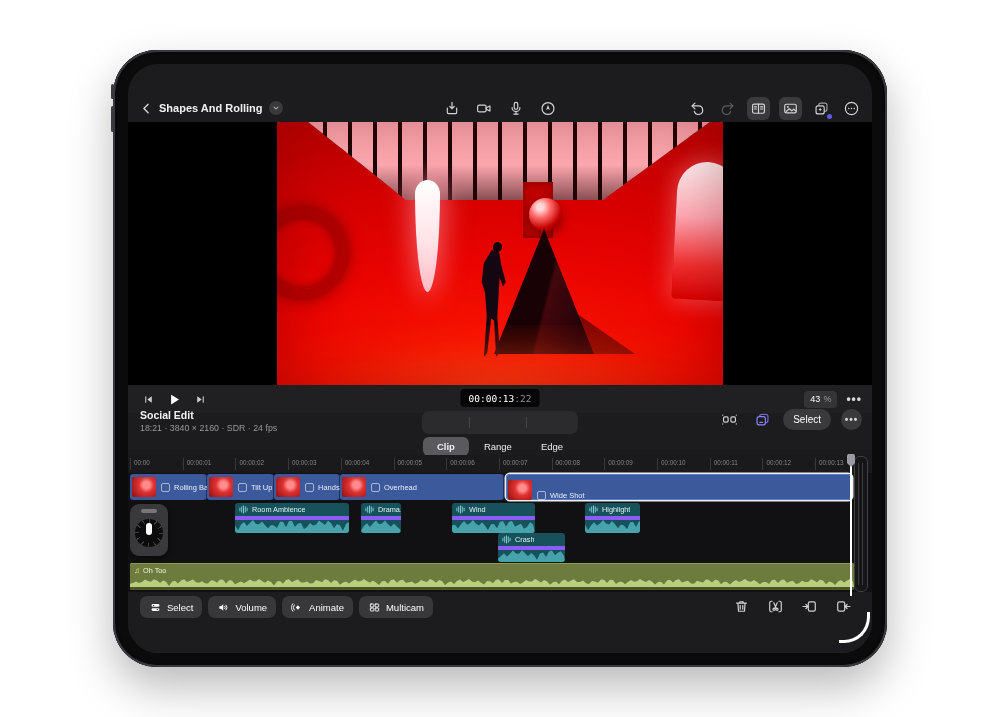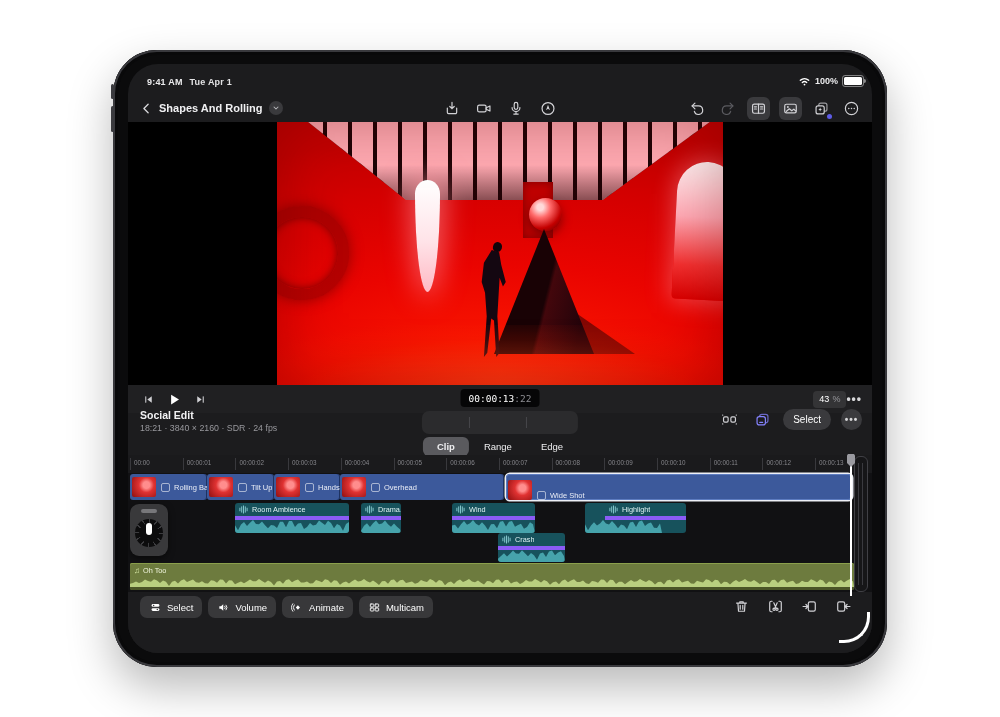--- a/index.html
+++ b/index.html
@@ -69,21 +69,21 @@
   .floorglow{position:absolute;left:0;bottom:0;width:100%;height:60px;
         background:radial-gradient(80% 140% at 50% 100%, rgba(255,80,30,.55) 0%, rgba(255,40,0,.15) 55%, transparent 80%);}
   .vignette{position:absolute;inset:0;box-shadow:inset 0 0 60px rgba(90,0,0,.35);}
   
   .transport{position:absolute;left:0;top:321px;width:100%;height:28px;background:#202022;}
   .tr-left{position:absolute;left:12px;top:0;height:28px;display:flex;align-items:center;gap:8px;color:#e3e3e5;}
   .timecode{position:absolute;left:50%;transform:translateX(-50%);top:4px;height:18px;padding:0 8px;
         background:#060607;border-radius:4px;display:flex;align-items:center;
         font-family:"DejaVu Sans Mono","Liberation Mono",monospace;font-size:9.5px;color:#fff;}
   .timecode .frames{color:#8e8e93;}
-  .tr-right{position:absolute;right:10px;top:0;height:28px;display:flex;align-items:center;}
+  .tr-right{position:absolute;right:10px;top:0;height:28px;display:flex;align-items:center;gap:9px;}
   .zoom-pill{height:17px;padding:0 6px;background:#343436;border-radius:4px;display:flex;align-items:center;gap:3px;
         font-size:9px;color:#fff;}
   .zoom-pill .unit{color:#98989d;}
   .dots{color:#d8d8da;font-size:12px;letter-spacing:1px;font-weight:700;line-height:8px;}
   .grip{position:absolute;left:50%;transform:translateX(-50%);top:350px;width:26px;height:3px;border-radius:2px;background:#3e3e42;}
   
   .projectbar{position:absolute;left:0;top:340px;width:100%;height:37px;}
   .proj-name{position:absolute;left:12px;top:5px;font-size:10.5px;font-weight:700;color:#f2f2f4;}
   .proj-specs{position:absolute;left:12px;top:19px;font-size:8.8px;color:#98989d;}
   .segctl{position:absolute;left:50%;transform:translateX(-50%);top:7px;height:21px;background:#2b2b2d;border-radius:7px;
@@ -145,39 +145,20 @@
 </head>
 <body>
 
 <div class="stage">
   <div class="ipad">
     <div class="side-btn" style="top:34px;height:15px;"></div>
     <div class="side-btn" style="top:56px;height:26px;"></div>
 
     <div class="screen">
 
-      <div class="statusbar">
-        <div class="status-left">
-          <span>9:41 AM</span><span class="date">Tue Apr 1</span>
-        </div>
-        <div class="status-right">
-          <span style="color:#fff">
-            <svg width="13" height="10" viewBox="0 0 14 11" fill="none" stroke="currentColor" stroke-width="1.5" stroke-linecap="round">
-                <path d="M4.6 7.2a3.6 3.6 0 0 1 4.8 0"></path>
-                <path d="M2.4 4.7a7 7 0 0 1 9.2 0"></path>
-                <circle cx="7" cy="9.4" r="1" fill="currentColor" stroke="none"></circle>
-              </svg>
-          </span>
-          <span class="pct">100%</span>
-          <span class="batt">
-              <i></i>
-              <b></b>
-            </span>
-        </div>
-      </div>
 
       <div class="navbar">
         <div class="nav-left">
           <span style="color:#d9d9dd">
             <svg width="13" height="13" viewBox="0 0 20 20" fill="none" stroke="currentColor" stroke-width="2" stroke-linecap="round" stroke-linejoin="round">
                 <path d="M12.5 3.5 6 10l6.5 6.5"></path>
               </svg>
           </span>
           <span class="nav-title">Shapes And Rolling</span>
           <span class="title-badge">
@@ -452,21 +433,21 @@
                   <svg width="9" height="9" viewBox="0 0 10 10" stroke="currentColor" stroke-width="1" stroke-linecap="round">
                     <path d="M1 3.5v3M3 2v6M5 1v8M7 2v6M9 3.5v3"></path>
                   </svg>
                 </span>
                 <span class="aname">Wind</span>
               </div>
               <svg class="wave" width="83" height="16">
                 <path d="M0 16 L0 8.5 L3 7.7 L6 11.6 L9 7.2 L12 4.1 L15 7.7 L18 6.3 L21 3.1 L24 6.7 L27 8.4 L30 5.2 L33 8.5 L36 13.0 L39 7.3 L42 7.1 L45 11.3 L48 4.7 L51 4.0 L54 9.5 L57 4.8 L60 4.0 L63 9.7 L66 7.9 L69 6.7 L72 11.7 L75 9.9 L78 5.2 L81 7.2 L83 16 Z" fill="#46a3ab"></path>
               </svg>
             </div>
-            <div class="aclip" style="left: 455px; width: 81px; top: 0px; height: 30px; padding-left: 20px;">
+            <div class="aclip" style="left: 455px; width: 55px; top: 0px; height: 30px;">
               <div class="ahead">
                 <span class="aicon">
                   <svg width="9" height="9" viewBox="0 0 10 10" stroke="currentColor" stroke-width="1" stroke-linecap="round">
                     <path d="M1 3.5v3M3 2v6M5 1v8M7 2v6M9 3.5v3"></path>
                   </svg>
                 </span>
                 <span class="aname">Highlight</span>
               </div>
               <svg class="wave" width="77" height="16">
                 <path d="M0 16 L0 7.3 L3 13.2 L6 8.4 L9 5.2 L12 8.6 L15 6.5 L18 3.1 L21 6.5 L24 7.5 L27 4.1 L30 7.3 L33 11.3 L36 7.6 L39 8.6 L42 12.3 L45 5.5 L48 4.7 L51 9.9 L54 4.5 L57 3.5 L60 9.0 L63 6.6 L66 5.4 L69 10.7 L72 11.1 L75 6.6 L77 16 Z" fill="#46a3ab"></path>

